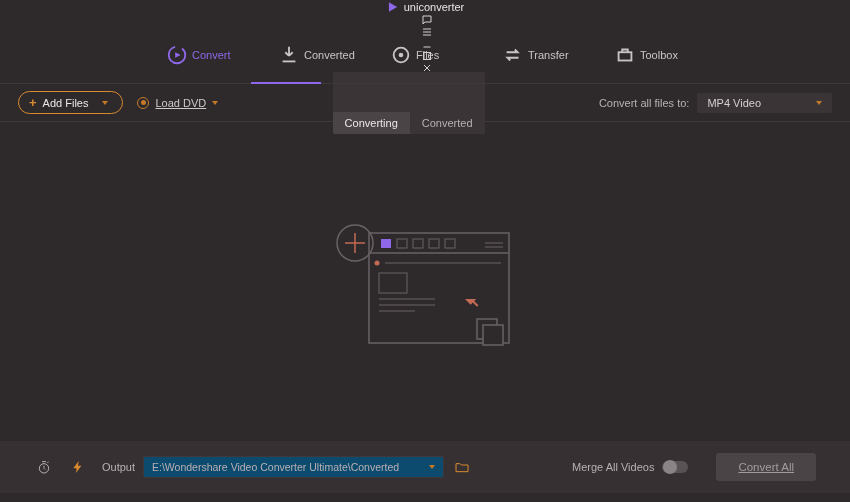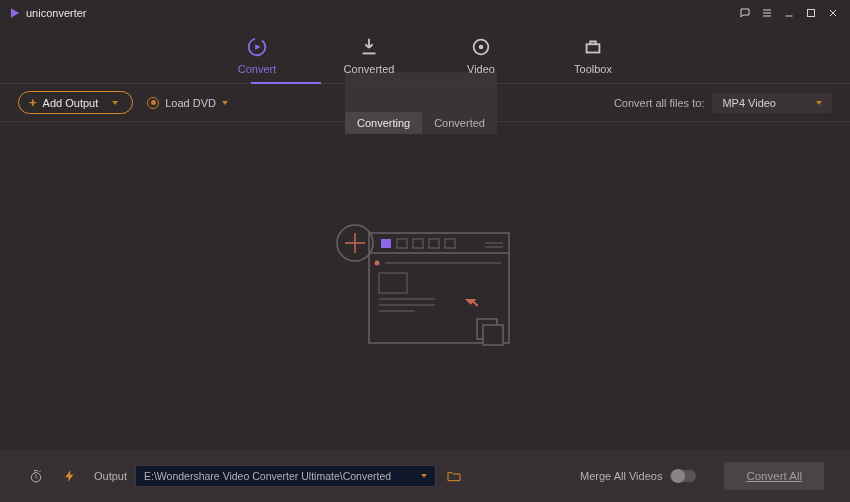--- a/index.html
+++ b/index.html
@@ -1,59 +1,59 @@
 <!DOCTYPE html>
 <html><head>
 <meta charset="utf-8">
 <style>
   * { margin: 0; padding: 0; box-sizing: border-box; font-family: -apple-system, "Segoe UI", Arial, sans-serif; }
   body { width: 850px; height: 502px; background: #2e2a2c; color: #c9c3c6; overflow: hidden; position: relative; }
 
   
-  .titlebar { height: 26px; background: #2e2a2c; display: flex; align-items: center; padding: 0 8px; font-size: 11px; }
+  .titlebar { height: 26px; background: #2e2a2c; display: flex; align-items: center; padding: 0 8px; font-size: 11px; flex-direction: column; }
   .titlebar .logo { display: flex; align-items: center; gap: 4px; color: #e8e4e6; }
   .titlebar .logo svg { width: 14px; height: 14px; }
   .titlebar .spacer { flex: 1; }
   .titlebar .wnd-icon { width: 18px; height: 18px; display: flex; align-items: center; justify-content: center; color: #d6d0d3; margin-left: 4px; cursor: pointer; }
   .titlebar .wnd-icon svg { width: 12px; height: 12px; }
 
   
   .nav { height: 58px; display: flex; justify-content: center; align-items: center; gap: 42px; border-bottom: 1px solid #3e383b; position: relative; }
-  .nav-item { display: flex; flex-direction: column; align-items: center; gap: 4px; font-size: 11px; color: #c9c3c6; cursor: pointer; width: 70px; }
+  .nav-item { display: flex; flex-direction: row; align-items: center; gap: 4px; font-size: 11px; color: #c9c3c6; cursor: pointer; width: 70px; }
   .nav-item.active { color: #8e68e8; }
   .nav-item .ico { height: 24px; display: flex; align-items: center; justify-content: center; }
   .nav-item svg { width: 22px; height: 22px; }
   .nav-underline { position: absolute; bottom: -1px; height: 2px; width: 70px; background: #8e68e8; left: 251px; }
 
   
   .subbar { height: 38px; display: flex; align-items: center; padding: 0 18px; gap: 14px; font-size: 11px; color: #b8b0b4; border-bottom: 1px solid #3e383b; }
   .add-files { display: flex; align-items: center; gap: 6px; border: 1.5px solid #d98a2e; border-radius: 14px; padding: 4px 14px 4px 10px; color: #ece6e9; cursor: pointer; }
   .add-files .plus { color: #d98a2e; font-weight: bold; font-size: 13px; line-height: 1; }
   .add-files .caret { margin-left: 8px; }
   .caret { width: 0; height: 0; border-left: 3.5px solid transparent; border-right: 3.5px solid transparent; border-top: 4px solid #c47a2a; }
-  .load-dvd { display: flex; align-items: center; gap: 6px; cursor: pointer; color: #cfc8cb; }
+  .load-dvd { display: flex; align-items: center; gap: 6px; cursor: pointer; color: #cfc8cb; text-decoration: underline; }
   .rec-dot { width: 12px; height: 12px; border: 1.5px solid #c47a2a; border-radius: 50%; position: relative; }
   .rec-dot::after { content: ""; position: absolute; inset: 2.5px; background: #c47a2a; border-radius: 50%; }
   .seg { margin-left: auto; display: flex; background: #3a3436; border-radius: 2px; overflow: hidden; }
   .seg-btn { padding: 5px 12px; font-size: 11px; color: #b8b0b4; cursor: pointer; margin-top: 40px; }
   .seg-btn.active { background: #4b4446; color: #ece6e9; }
   .convert-to { margin-left: auto; display: flex; align-items: center; gap: 8px; }
-  .select-box { background: #3a3436; border-radius: 2px; padding: 4px 10px; display: flex; align-items: center; gap: 40px; cursor: pointer; min-width: 100px; font-size: 11px; color: #d6cfd2; }
+  .select-box { background: #3a3436; border-radius: 2px; padding: 4px 10px; display: flex; align-items: center; gap: 55px; cursor: pointer; min-width: 100px; font-size: 11px; color: #d6cfd2; }
 
   
   .main { position: absolute; top: 122px; bottom: 52px; left: 0; right: 0; display: flex; align-items: center; justify-content: center; }
   .empty-illus { position: relative; width: 200px; height: 130px; }
 
   
-  .bottombar { position: absolute; bottom: 0; left: 0; right: 0; height: 52px; background: #363032; display: flex; align-items: center; padding: 0 26px; gap: 14px; font-size: 11px; color: #b8b0b4; }
+  .bottombar { position: absolute; bottom: 9px; left: 0; right: 0; height: 52px; background: #363032; display: flex; align-items: center; padding: 0 34px; gap: 14px; font-size: 11px; color: #b8b0b4; }
   .btm-icon { width: 20px; height: 20px; display: flex; align-items: center; justify-content: center; color: #b8b0b4; cursor: pointer; }
   .btm-icon svg { width: 16px; height: 16px; }
   .bolt { color: #d98a2e; }
   .output { display: flex; align-items: center; gap: 8px; }
-  .output .path-box { background: #0f172a; border: 1px solid #3e383b; border-radius: 2px; padding: 4px 8px; display: flex; align-items: center; gap: 30px; min-width: 280px; cursor: default; font-size: 10.5px; color: #b8b0b4; }
+  .output .path-box { background: #0c4a6e; border: 1px solid #3e383b; border-radius: 2px; padding: 4px 8px; display: flex; align-items: center; gap: 30px; min-width: 280px; cursor: default; font-size: 10.5px; color: #b8b0b4; }
   .folder-icon { color: #d98a2e; cursor: pointer; }
   .merge { margin-left: auto; display: flex; align-items: center; gap: 8px; }
   .toggle { width: 26px; height: 12px; background: #5a5355; border-radius: 6px; position: relative; cursor: pointer; }
   .toggle::after { content: ""; position: absolute; left: 1px; top: -1px; width: 14px; height: 14px; background: #8b8486; border-radius: 50%; }
   .convert-all { background: #4b4446; color: #a39b9e; padding: 8px 22px; border-radius: 3px; cursor: pointer; margin-left: 14px; font-size: 11.5px; text-decoration: underline; }
 </style>
 </head>
 <body>
 
 <div class="titlebar">
@@ -110,38 +110,46 @@
       </div>
     <span>Converted</span>
   </div>
   <div class="nav-item">
     <div class="ico">
         <svg viewBox="0 0 24 24">
           <circle cx="12" cy="12" r="8" fill="none" stroke="#c9c3c6" stroke-width="2"></circle>
           <circle cx="12" cy="12" r="2.5" fill="#c9c3c6"></circle>
         </svg>
       </div>
-    <span>Video</span>
+    <span>Files</span>
+  </div>
+  <div class="nav-item">
+    <div class="ico">
+        <svg viewBox="0 0 24 24">
+          <path stroke="#c9c3c6" stroke-width="2" fill="none" d="M5 9h12l-3-3m4 9H6l3 3"></path>
+        </svg>
+      </div>
+    <span>Transfer</span>
   </div>
   <div class="nav-item">
     <div class="ico">
         <svg viewBox="0 0 24 24">
           <rect x="5" y="9" width="14" height="9" fill="none" stroke="#c9c3c6" stroke-width="2"></rect>
           <path stroke="#c9c3c6" stroke-width="2" fill="none" d="M9 9V6h6v3"></path>
         </svg>
       </div>
     <span>Toolbox</span>
   </div>
   <div class="nav-underline"></div>
 </div>
 
 <div class="subbar">
   <div class="add-files">
     <span class="plus">+</span>
-    <span>Add Output</span>
+    <span>Add Files</span>
     <span class="caret"></span>
   </div>
   <div class="load-dvd">
     <span class="rec-dot"></span>
     <span>Load DVD</span>
     <span class="caret"></span>
   </div>
   <div class="seg">
     <div class="seg-btn active">Converting</div>
     <div class="seg-btn">Converted</div>

